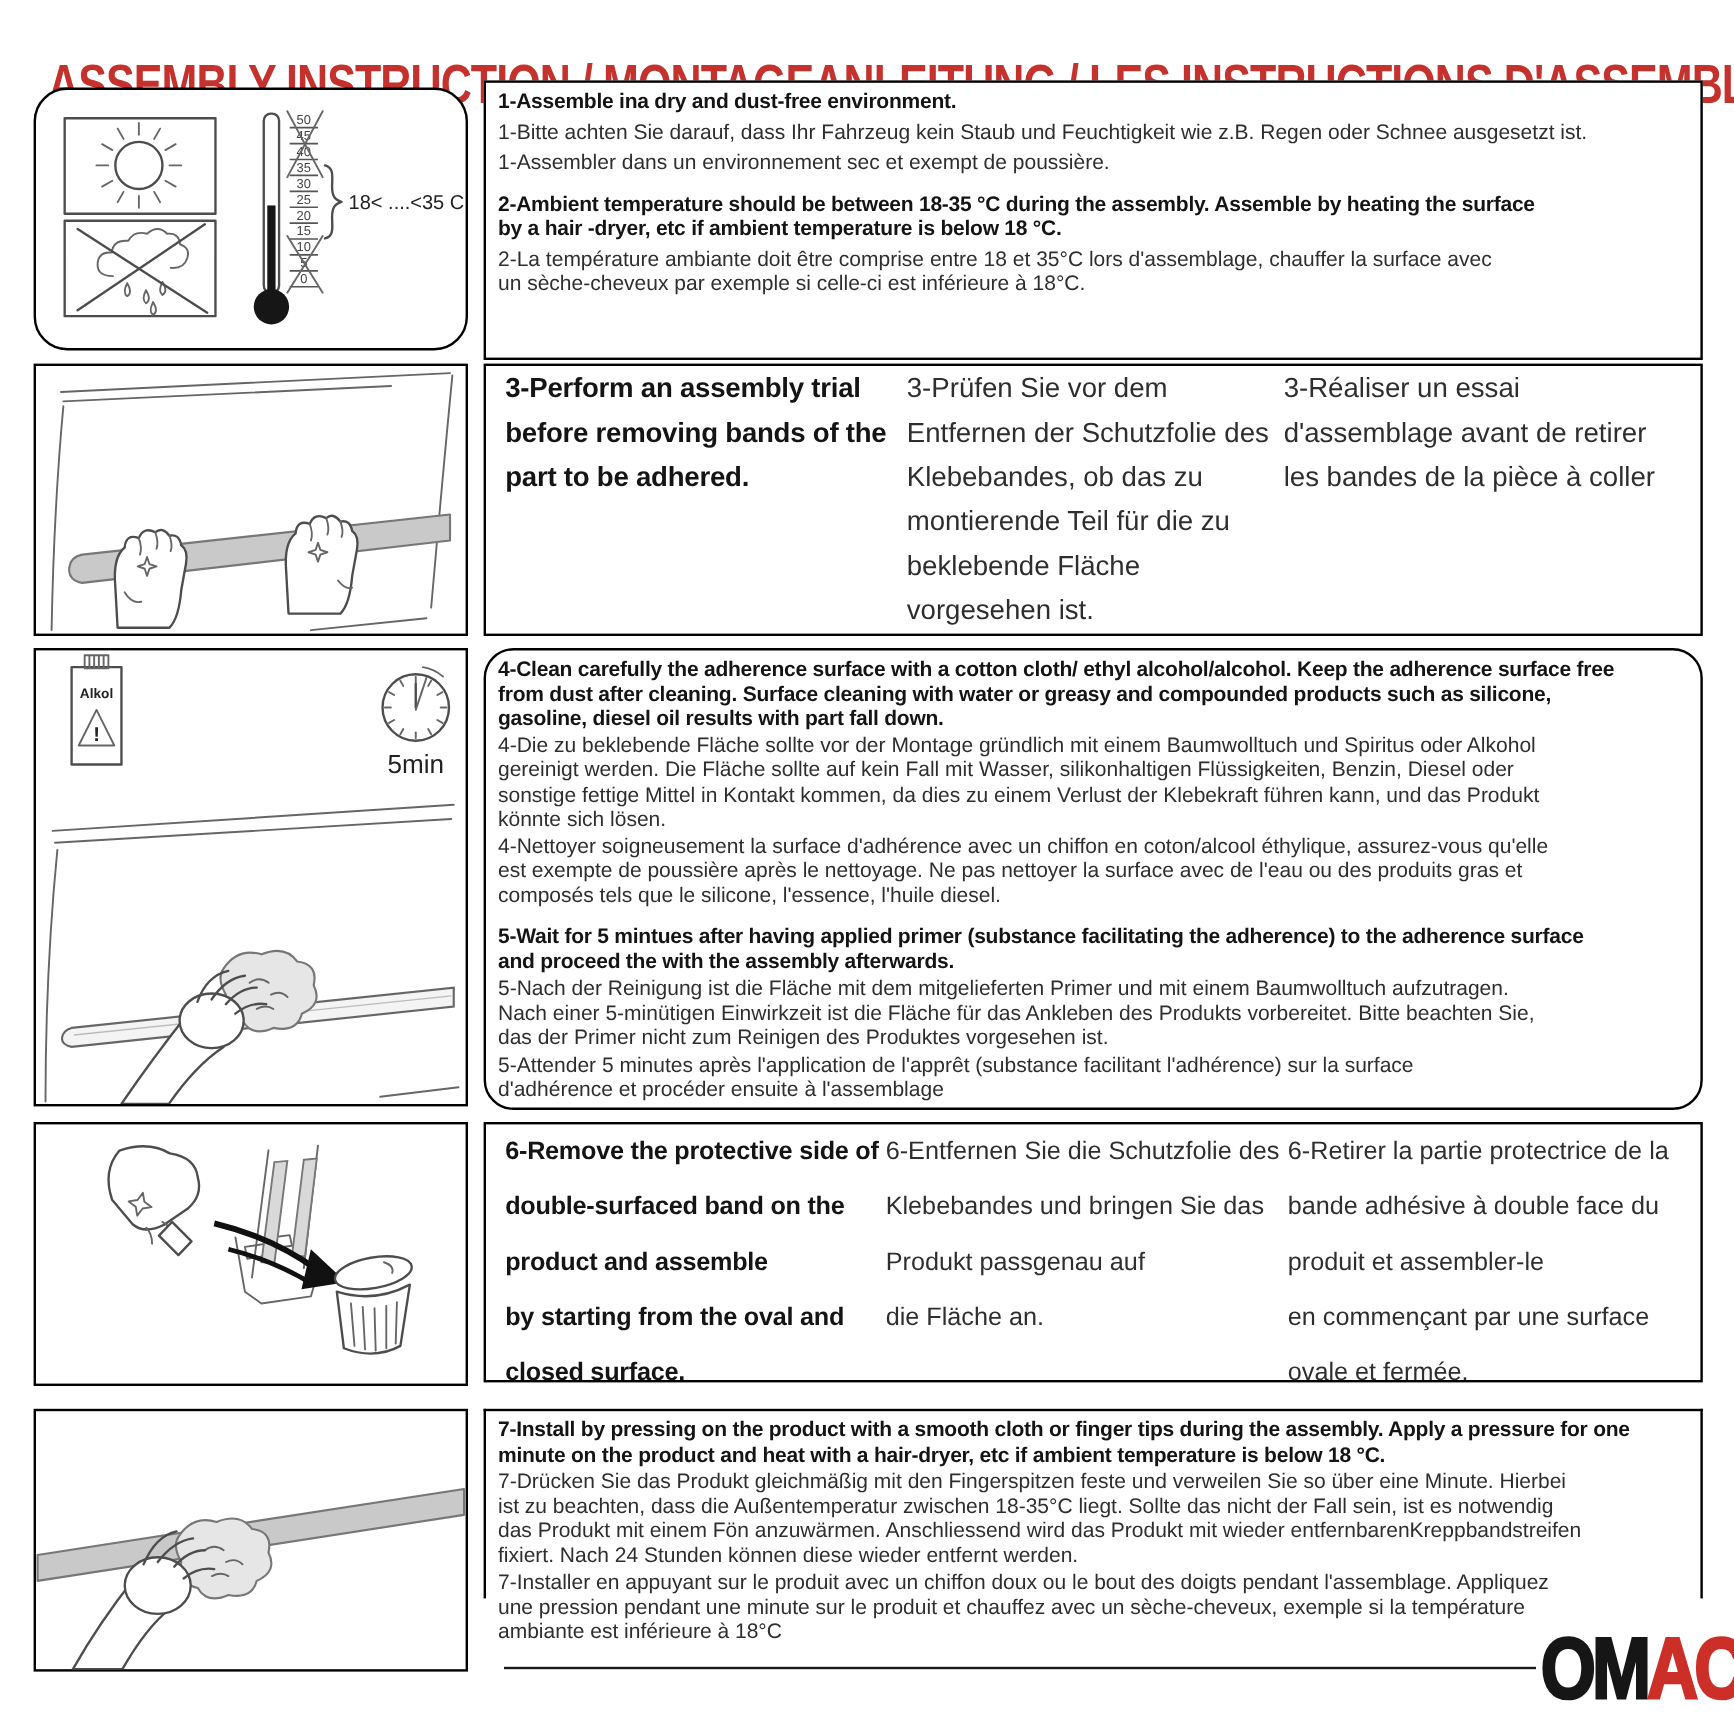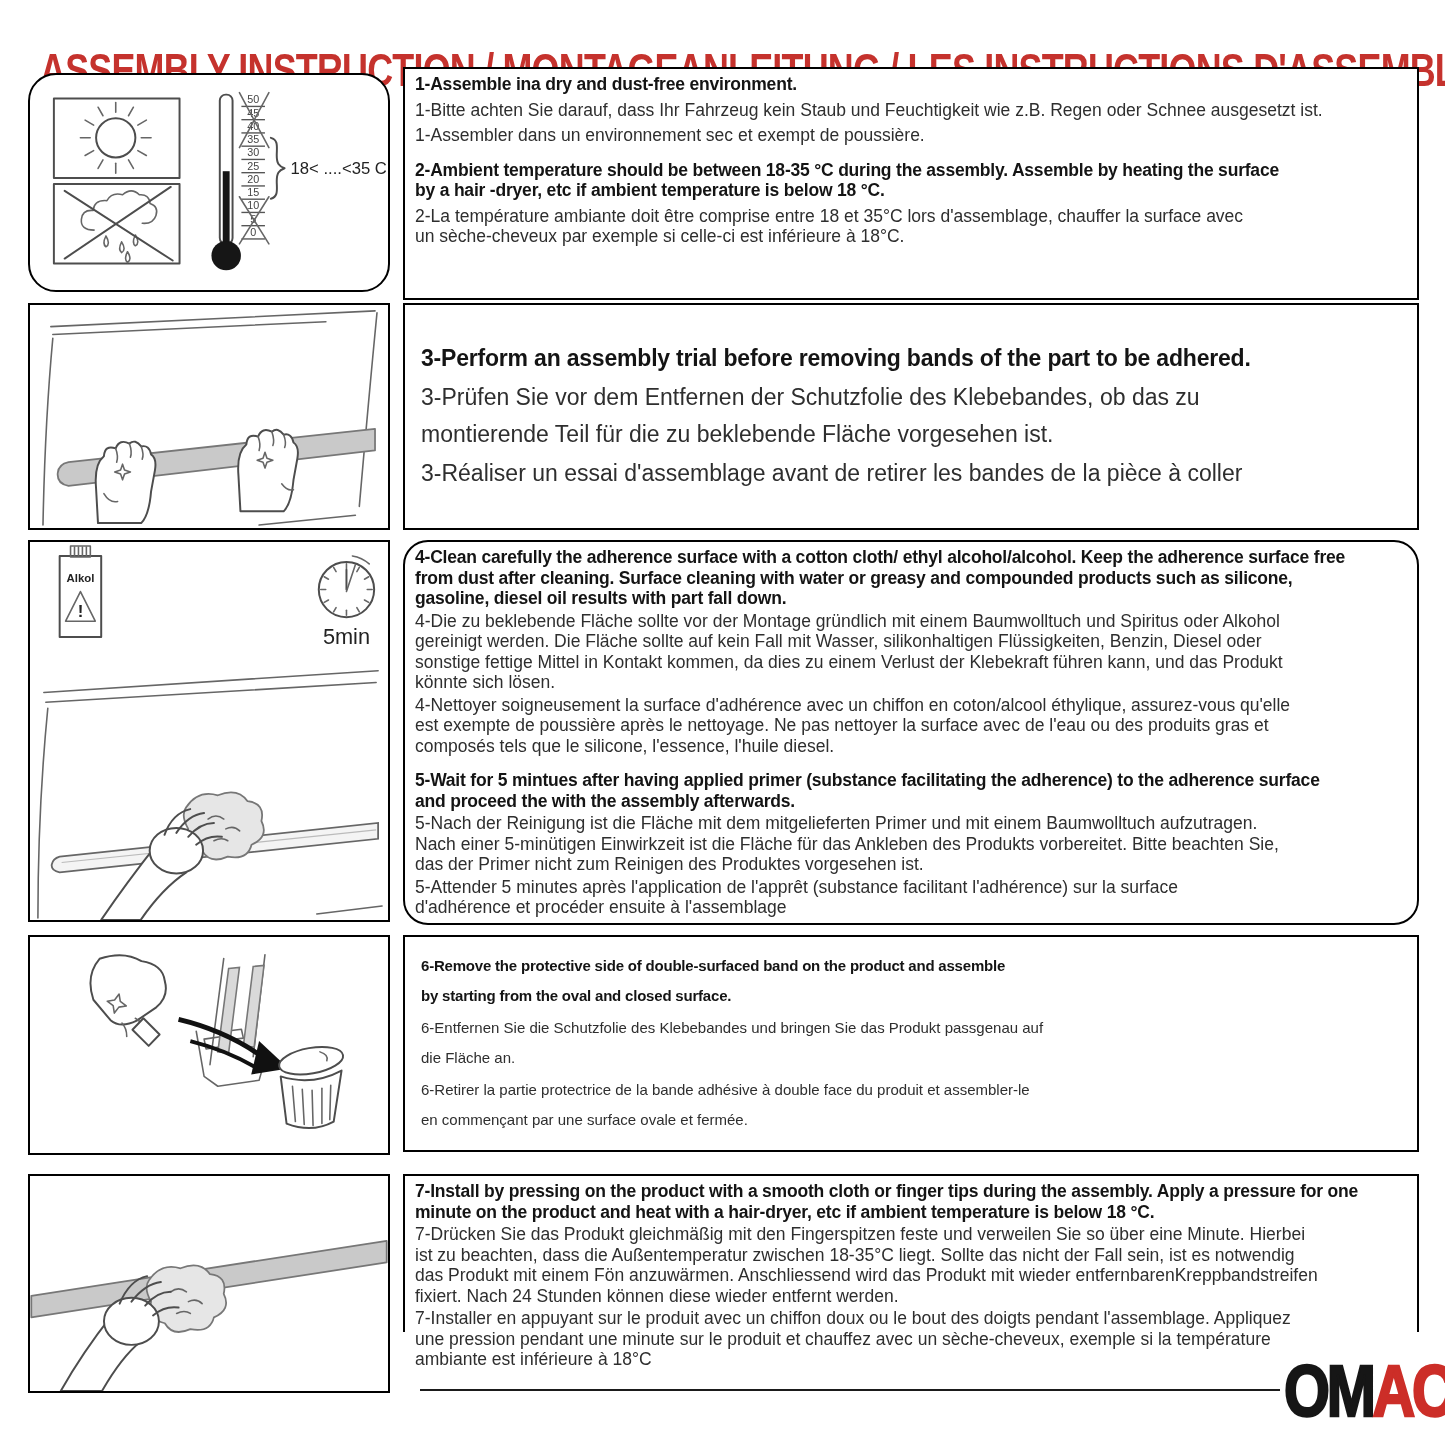--- a/index.html
+++ b/index.html
@@ -3,23 +3,23 @@
 <meta charset="utf-8">
 <style>
   html,body{margin:0;padding:0;background:#fff;}
   .page{position:relative;width:1445px;height:1445px;background:#fff;overflow:hidden;
         font-family:"Liberation Sans",sans-serif;color:#2e2e2e;}
   .title{position:absolute;left:40px;top:12px;font-size:46px;font-weight:bold;
          color:#c5322d;letter-spacing:-1px;white-space:nowrap;
          transform:scaleX(0.78);transform-origin:0 0;}
   .box{position:absolute;box-sizing:border-box;border:2px solid #000000;background:#fff;}
   .txt-s{padding:5px 10px 0 10px;font-size:17.5px;line-height:20.5px;}
-  .txt-l{display:flex;flex-direction:column;justify-content:center;
+  .txt-l{display:flex;flex-direction:row;justify-content:center;
          padding:0 16px;font-size:23px;line-height:37px;}
-  .txt-l4{line-height:30px;font-size:15px;}
+  .txt-l4{line-height:46px;font-size:21px;}
   .para{margin:0 0 2px 0;white-space:pre-line;}
   .m5 .para{margin-bottom:5px;}
   .bold{font-weight:bold;color:#141414;letter-spacing:-0.2px;}
   .gap{margin-top:14px !important;}
   .nbb{border-bottom:none;}
   .footer-line{position:absolute;left:420px;top:1389px;width:862px;height:2px;background:#1b1b1b;}
   .logo-mask{position:absolute;left:1280px;top:1350px;width:165px;height:76px;background:#fff;}
   .logo{position:absolute;left:1284px;top:1350px;font-size:72px;font-weight:bold;
         letter-spacing:-4px;white-space:nowrap;transform:scaleX(0.82);transform-origin:0 0;
         -webkit-text-stroke:2.5px;}

